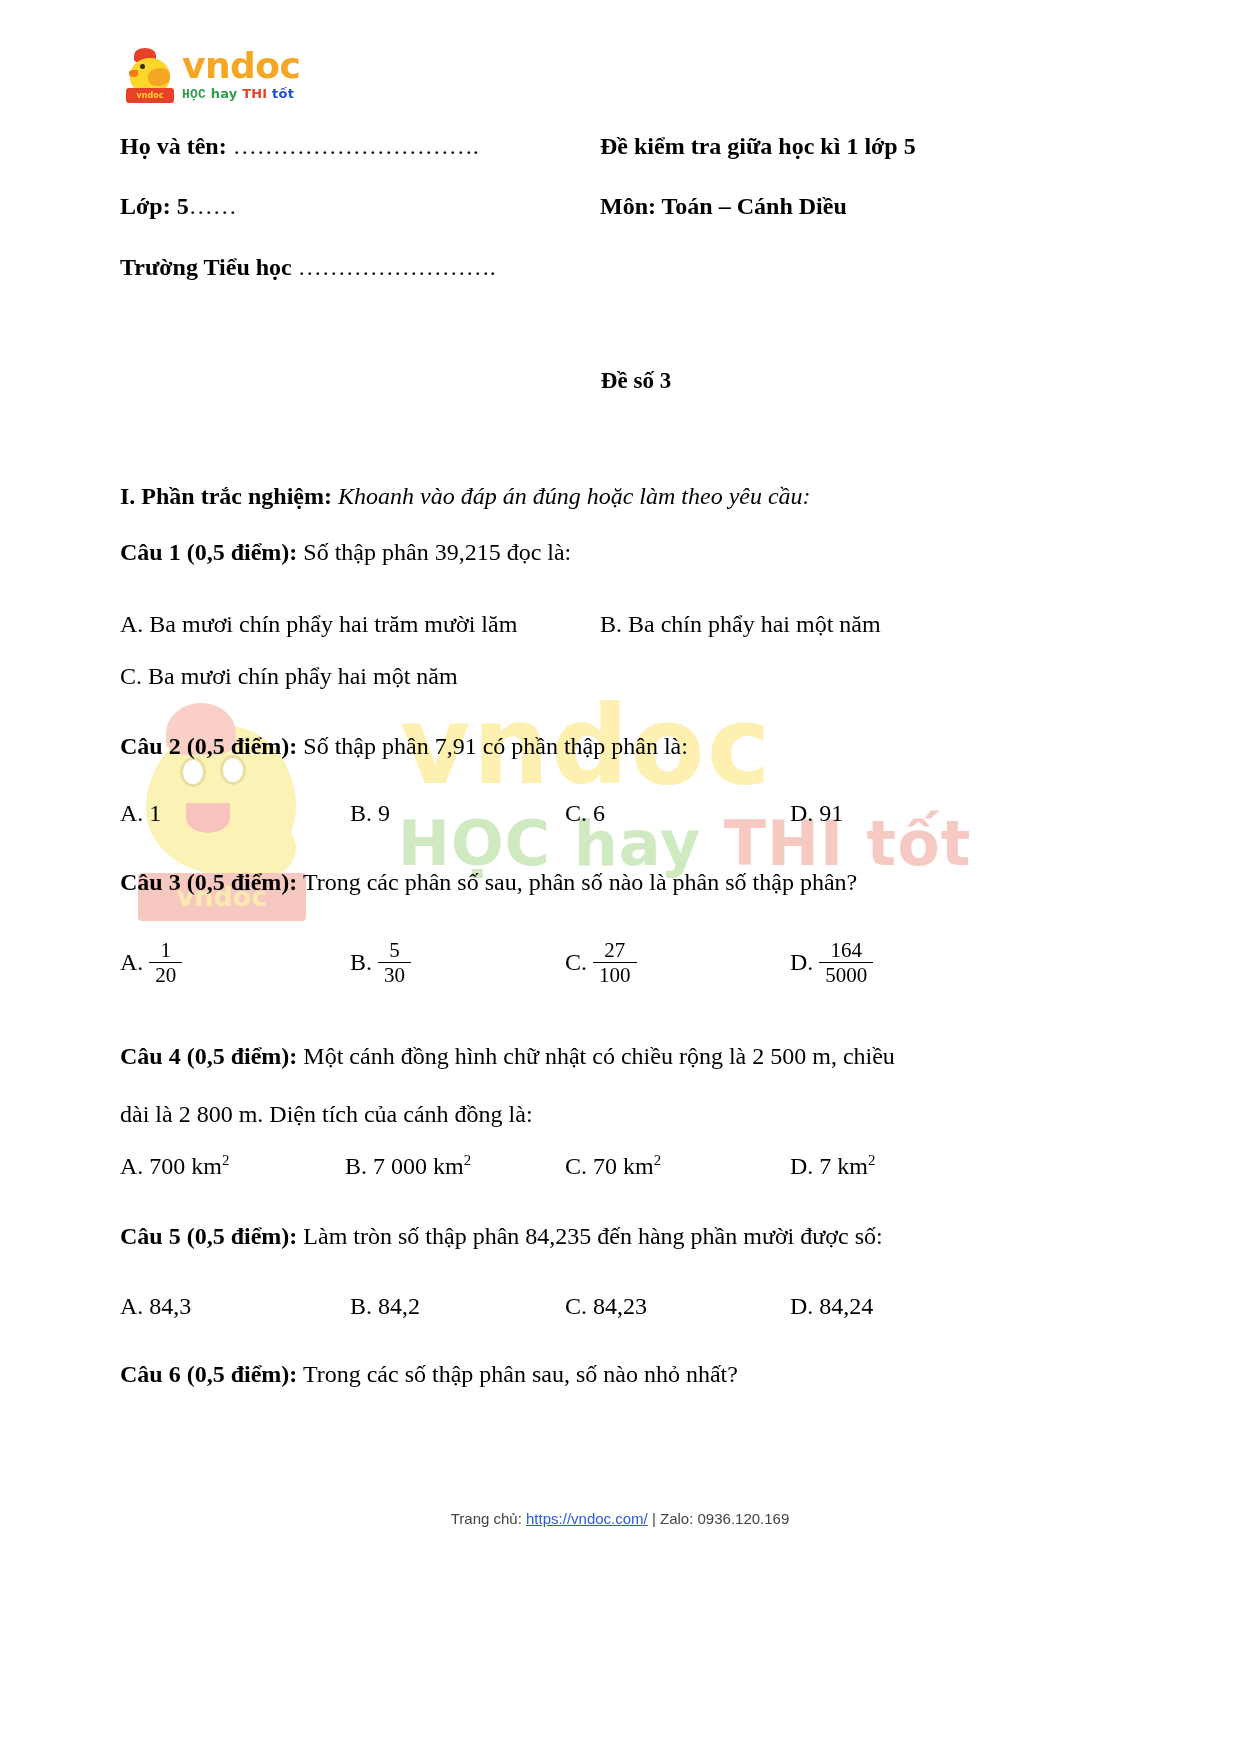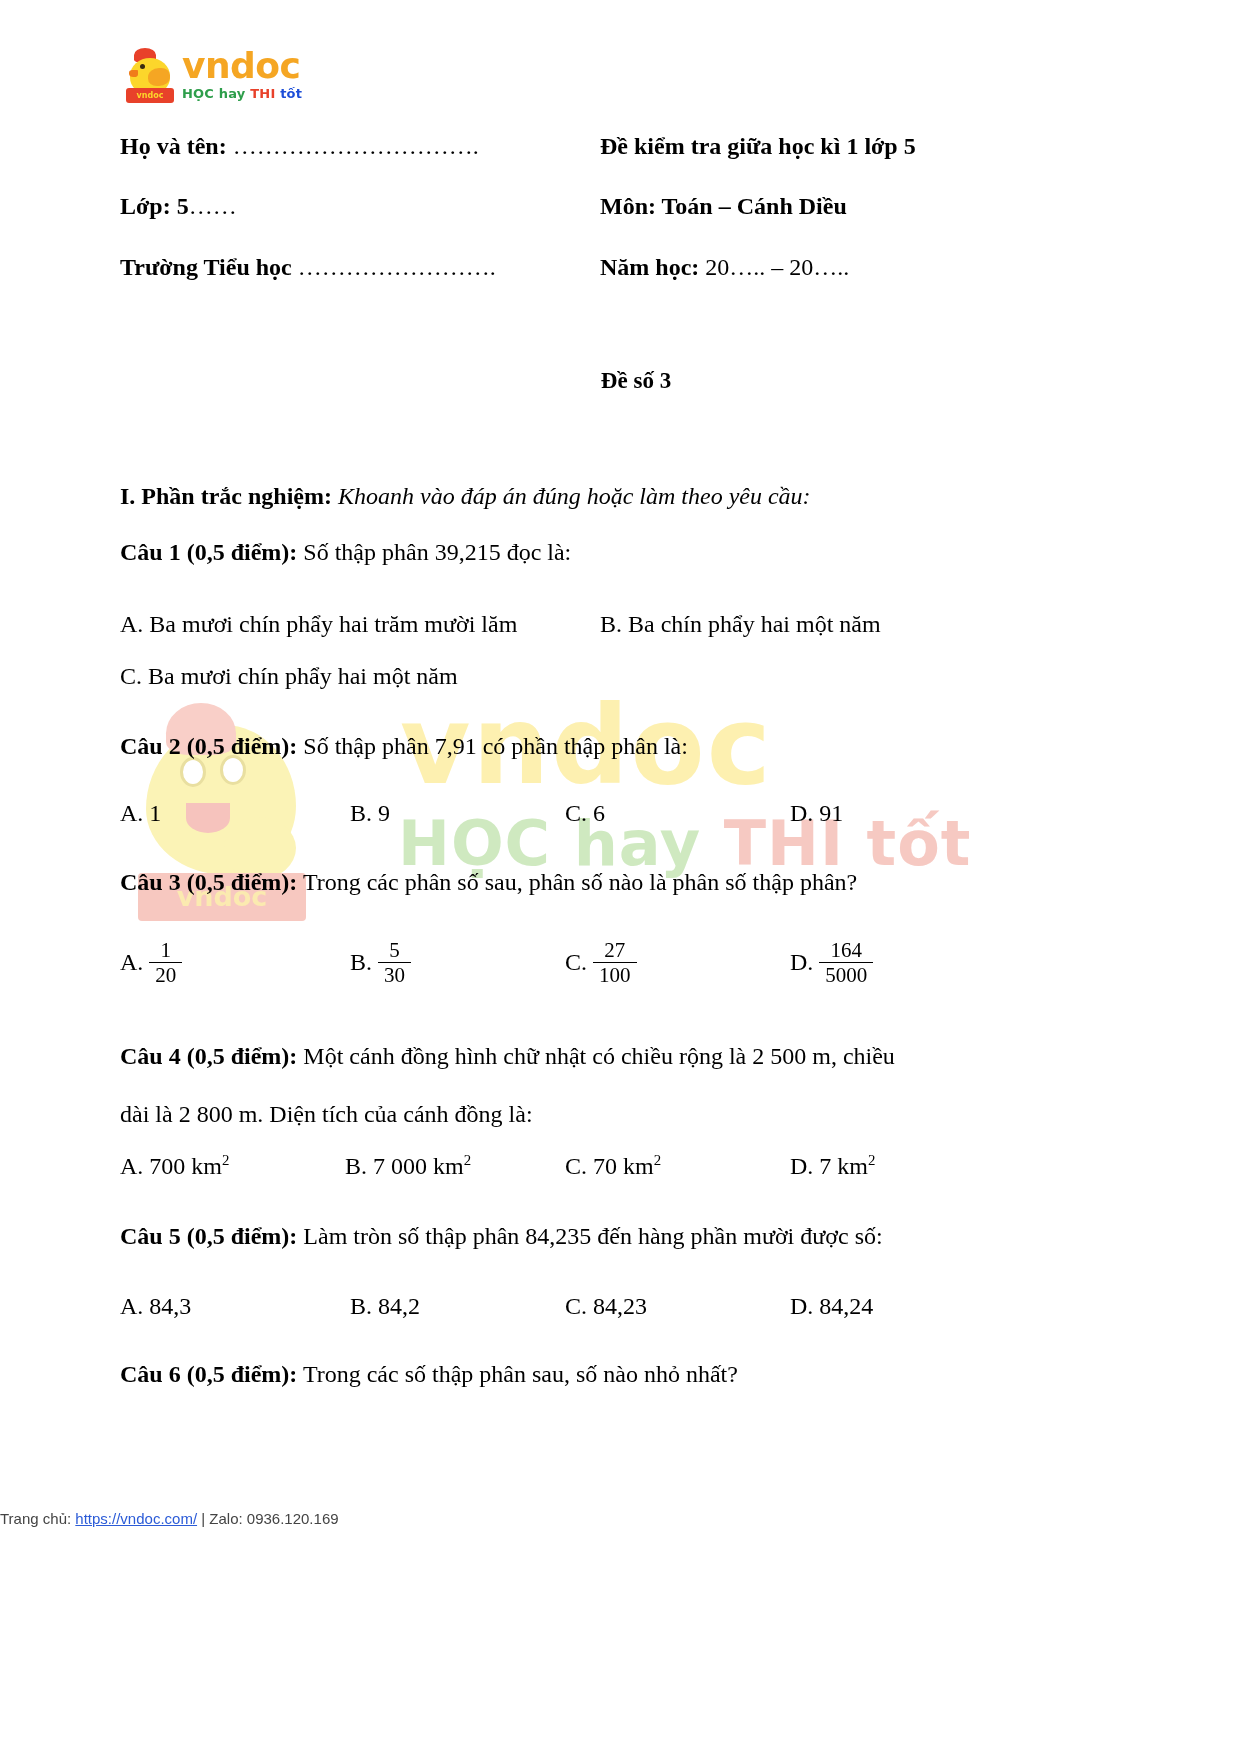--- a/index.html
+++ b/index.html
@@ -195,21 +195,21 @@
     line-height: 1;
   }
   .logo-tag {
     font-family: "DejaVu Sans", sans-serif;
     font-weight: 800;
     font-size: 13px;
     line-height: 1.5;
     letter-spacing: 0.2px;
     white-space: nowrap;
   }
-  .logo-tag .hoc { color: #2e9e4b; }
+  .logo-tag .hoc { color: #2e9e4b; font-family: Liberation Mono, monospace; }
   .logo-tag .hay { color: #2e9e4b; }
   .logo-tag .thi { color: #e8412a; }
   .logo-tag .tot { color: #1d4ed8; }
 
   
   .content {
     position: absolute;
     left: 0; top: 0;
     width: 1240px;
     z-index: 2;
@@ -283,20 +283,21 @@
   .frac .den { padding: 0 6px; border-top: 1.6px solid #000; }
 
   sup { font-size: 0.62em; vertical-align: super; line-height: 0; }
 
   
   .footer {
     position: absolute;
     left: 0;
     top: 1510px;
     width: 1240px;
+    text-align: center;
     font-family: "Liberation Sans", sans-serif;
     font-size: 15px;
     color: #444444;
     z-index: 3;
   }
   .footer a, .footer .link {
     color: #2b5bd7;
     text-decoration: underline;
   }
 </style>
@@ -353,24 +354,20 @@
           <span class="b">Lớp: 5</span><span>……</span>
         </div>
         <div class="info-right b">Môn: Toán – Cánh Diều</div>
       </div>
 
       <div class="info-row">
         <div class="info-left">
           <span class="b">Trường Tiểu học</span>
           <span>…………………….</span>
         </div>
-        <div class="info-right">
-          <span class="b">Năm học:</span>
-          <span>20….. – 20…..</span>
-        </div>
       </div>
 
     </div>
 
     <div class="de-so">Đề số 3</div>
 
     <div class="qblock" style="top:478px">
       <div class="qline">
         <span class="b">I. Phần trắc nghiệm:</span>
         <span class="qitalic">Khoanh vào đáp án đúng hoặc làm theo yêu cầu:</span>

